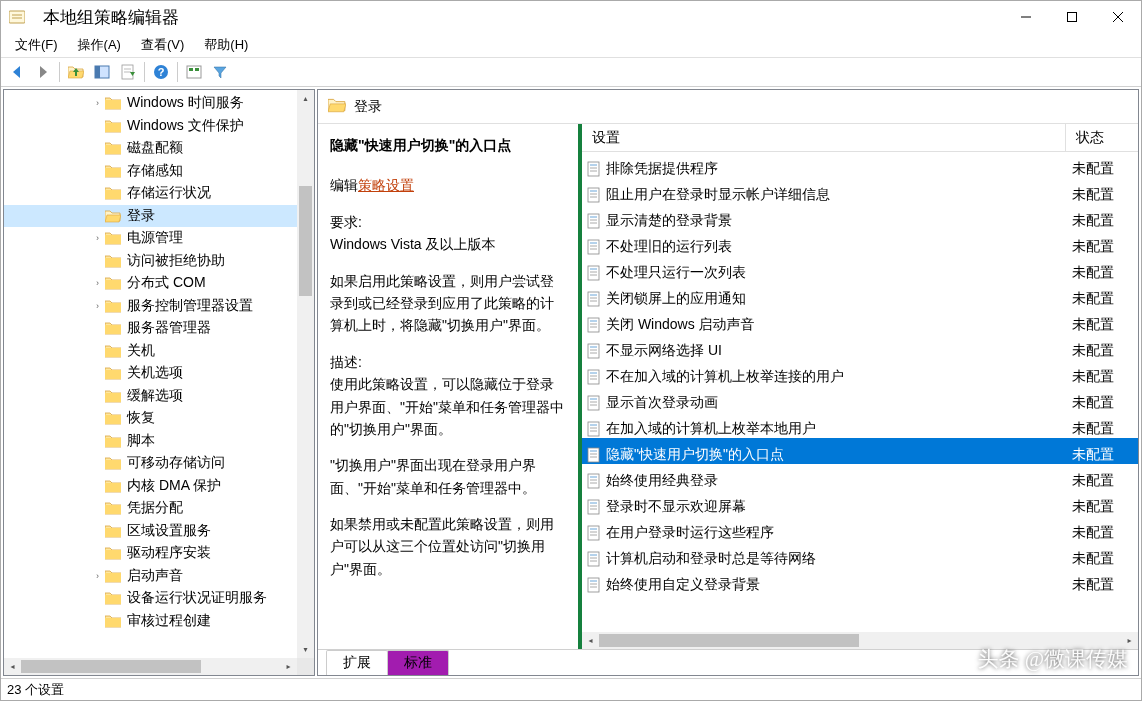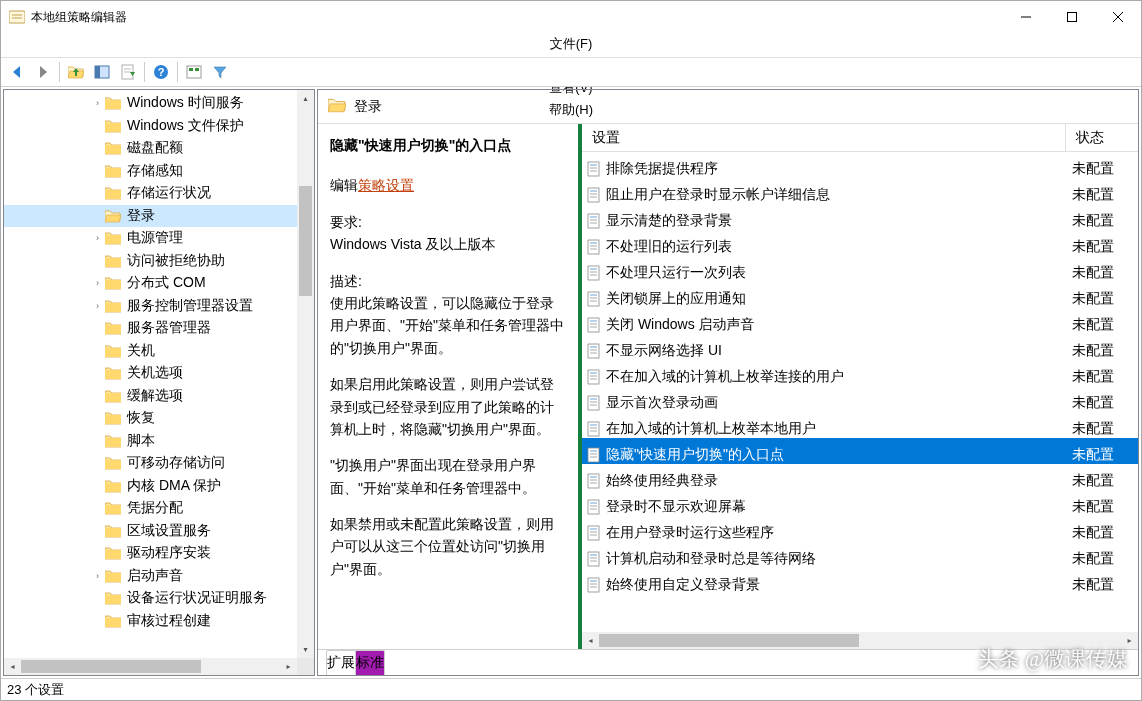--- a/index.html
+++ b/index.html
@@ -2,25 +2,25 @@
 <html><head>
 <meta charset="utf-8">
 <style>
 * { margin: 0; padding: 0; box-sizing: border-box; font-family: "Microsoft YaHei", "Segoe UI", Tahoma, sans-serif; }
 body { background: #fff; width: 1142px; height: 701px; overflow: hidden; font-size: 13px; color: #000; }
 
 .window { width: 100%; height: 100%; border: 1px solid #aaa; display: flex; flex-direction: column; background: #fff; }
 
 .titlebar { height: 32px; display: flex; align-items: center; padding: 0 0 0 8px; background: #fff; }
 .titlebar-icon { width: 16px; height: 16px; margin-right: 6px; display: inline-flex; }
-.titlebar-text { flex: 1; font-size: 12px; }
+.titlebar-text { flex: 1; font-size: 17px; margin-left: 12px; }
 .win-controls { display: flex; }
 .win-btn { width: 46px; height: 32px; display: flex; align-items: center; justify-content: center; cursor: pointer; }
 
-.menubar { height: 24px; display: flex; align-items: center; padding: 0 4px; background: #fff; font-size: 13px; flex-direction: column; }
+.menubar { height: 24px; display: flex; align-items: center; padding: 0 4px; background: #fff; font-size: 13px; }
 .menu-item { padding: 2px 10px; cursor: pointer; }
 
 .toolbar { height: 30px; display: flex; align-items: center; padding: 2px 4px; border-top: 1px solid #e0e0e0; border-bottom: 1px solid #d0d0d0; background: #fff; gap: 2px; }
 .tool-btn { width: 24px; height: 24px; display: flex; align-items: center; justify-content: center; cursor: pointer; border: 1px solid transparent; }
 .tool-sep { width: 1px; height: 20px; background: #ccc; margin: 0 2px; }
 
 .content-area { flex: 1; display: flex; min-height: 0; }
 
 .left-panel { width: 312px; border: 1px solid #828790; margin: 2px 1px 2px 2px; position: relative; overflow: hidden; }
 .left-scroll { position: absolute; top: 0; right: 0; bottom: 17px; width: 17px; background: #f0f0f0; }
@@ -52,21 +52,21 @@
 .list-body { flex: 1; overflow: hidden; position: relative; }
 .list-rows { position: absolute; top: 0; left: 0; right: 0; bottom: 17px; }
 .list-row { height: 26px; display: flex; align-items: flex-end; cursor: pointer; font-size: 14px; }
 .list-row.selected { background: #0078d7; color: #fff; }
 .list-cell-setting { flex: 1; display: flex; align-items: center; padding-left: 4px; gap: 4px; overflow: hidden; white-space: nowrap; }
 .list-cell-status { width: 72px; padding-left: 6px; font-family: Liberation Mono, monospace; }
 .policy-ico { width: 16px; height: 16px; display: inline-flex; flex-shrink: 0; }
 .list-scroll-h { position: absolute; left: 0; right: 0; bottom: 0; height: 17px; background: #f0f0f0; }
 
 .tab-strip { height: 26px; display: flex; align-items: end; border-top: 1px solid #d0d0d0; padding-left: 8px; font-size: 14px; }
-.tab { padding: 3px 0; border: 1px solid #ccc; border-bottom: none; margin-right: -1px; background: #fff; cursor: pointer; border-radius: 2px 2px 0 0; }
+.tab { padding: 3px 16px; border: 1px solid #ccc; border-bottom: none; margin-right: -1px; background: #fff; cursor: pointer; border-radius: 2px 2px 0 0; }
 .tab.active { background: #fff; position: relative; z-index: 1; }
 .tab:not(.active) { background: #a21caf; margin-top: 48px; }
 
 .statusbar { height: 22px; display: flex; align-items: center; padding: 0 6px; border-top: 1px solid #d0d0d0; font-size: 13px; }
 
 .watermark { position: absolute; right: 14px; bottom: 28px; font-size: 21px; color: rgba(255,255,255,0.95); text-shadow: 0 0 4px rgba(0,0,0,0.7); font-weight: 500; pointer-events: none; font-family: "Microsoft YaHei"; }
 </style>
 </head>
 <body>
 
@@ -432,25 +432,25 @@
       <div class="right-body">
         <div class="detail-pane">
           <div class="detail-title">隐藏"快速用户切换"的入口点</div>
           <div class="detail-block">
             <span>编辑</span><span class="detail-link">策略设置</span>
           </div>
           <div class="detail-block">
             <div>要求:</div>
             <div>Windows Vista 及以上版本</div>
           </div>
+          <div class="detail-block">如果启用此策略设置，则用户尝试登录到或已经登录到应用了此策略的计算机上时，将隐藏"切换用户"界面。</div>
           <div class="detail-block">
             <div>描述:</div>
             <div>使用此策略设置，可以隐藏位于登录用户界面、"开始"菜单和任务管理器中的"切换用户"界面。</div>
           </div>
-          <div class="detail-block">如果启用此策略设置，则用户尝试登录到或已经登录到应用了此策略的计算机上时，将隐藏"切换用户"界面。</div>
           <div class="detail-block">"切换用户"界面出现在登录用户界面、"开始"菜单和任务管理器中。</div>
           <div class="detail-block">如果禁用或未配置此策略设置，则用户可以从这三个位置处访问"切换用户"界面。</div>
         </div>
 
         <div class="list-pane">
           <div class="list-header">
             <div class="list-header-col setting">设置</div>
             <div class="list-header-col status">状态</div>
           </div>
           <div class="list-body">

